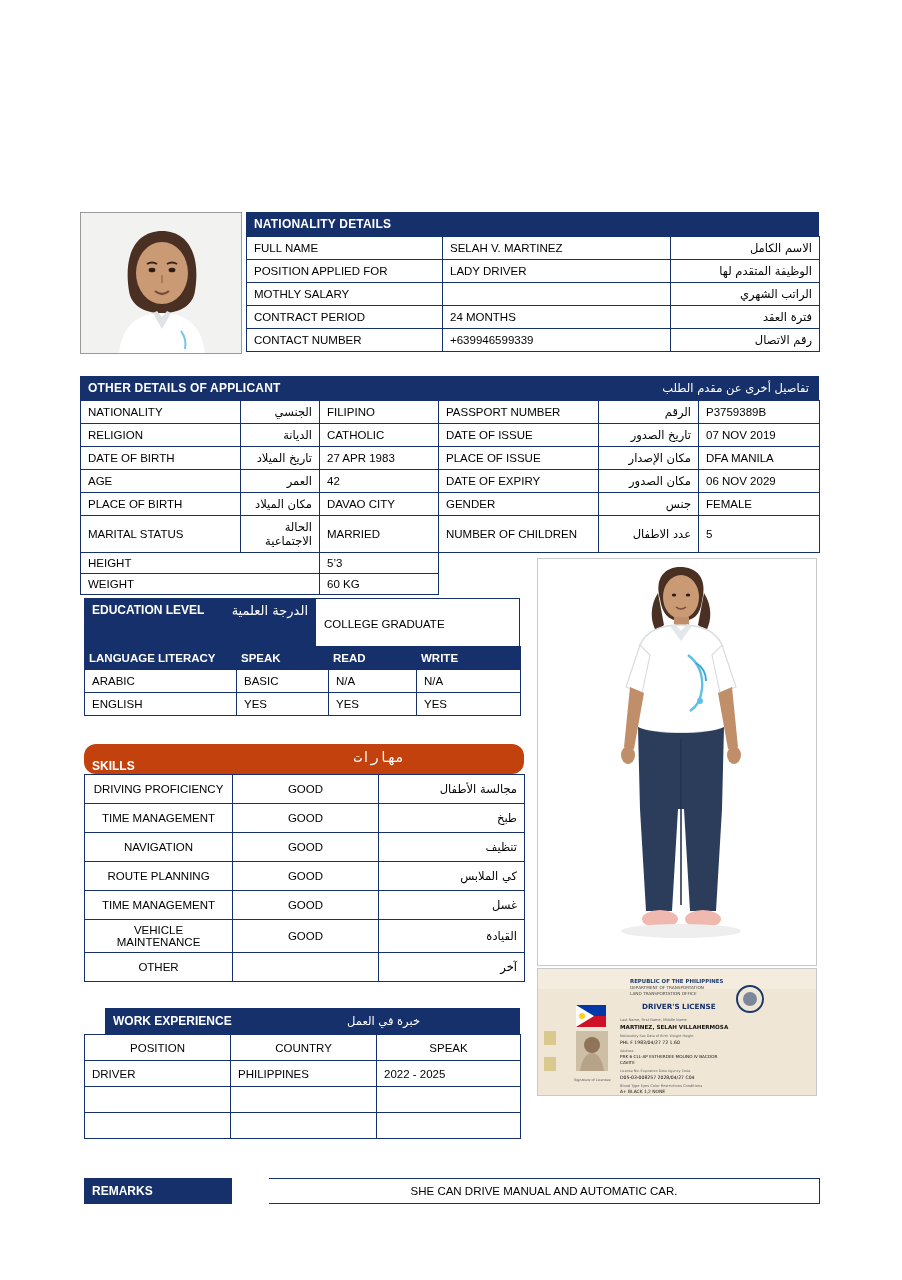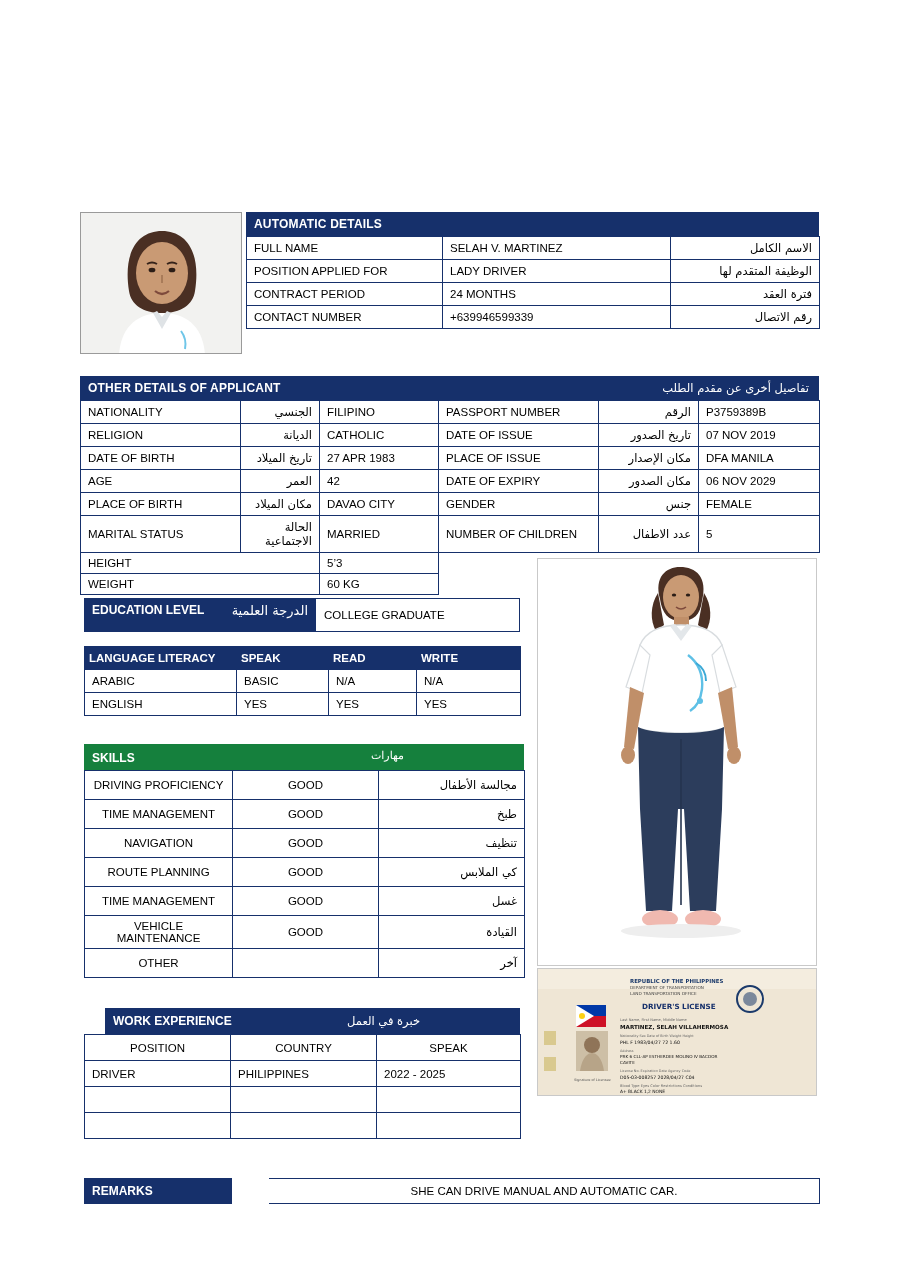--- a/index.html
+++ b/index.html
@@ -129,37 +129,37 @@
   .edu-label {
     background: #16306b; color: #fff; font-weight: bold; font-size: 12px;
     padding: 5px 8px; width: 232px; position: relative;
   }
   .edu-label .ar {
     position: absolute; right: 8px; top: 5px;
     font-family: "DejaVu Sans", sans-serif; font-weight: normal; direction: rtl; font-size: 13px;
   }
   .edu-val {
     flex: 1; border: 1px solid #16306b; border-left: none;
-    padding: 10px 8px; font-size: 11.5px;
+    padding: 19px 8px; font-size: 11.5px;
   }
 
   table.lang-tbl td { height: 23px; }
   table.lang-tbl th {
     background: #16306b; color: #fff; font-weight: bold;
     font-size: 11.5px; text-align: left; padding: 5px 4px;
     border: 1px solid #16306b;
   }
 
   .skills-head {
-    background: #15803d; color: #fff; font-weight: bold; font-size: 12px;
-    padding: 7px 8px; position: relative; height: 26px;
+    background: #c2410c; color: #fff; font-weight: bold; font-size: 12px;
+    padding: 15px 8px; position: relative; height: 26px; border-radius: 12px;
   }
   .skills-head .ar {
     position: absolute; right: 120px; top: 5px;
-    font-family: Liberation Serif, serif; font-weight: normal; direction: rtl; font-size: 11px;
+    font-family: Liberation Mono, monospace; font-weight: normal; direction: rtl; font-size: 14px;
   }
   table.skills-tbl td { height: 29px; }
 
   .work-head {
     background: #16306b; color: #fff; font-weight: bold; font-size: 12px;
     padding: 6px 8px; position: relative; margin-left: 21px;
   }
   .work-head .ar {
     position: absolute; right: 100px; top: 6px;
     font-family: "DejaVu Sans", sans-serif; font-weight: normal; direction: rtl; font-size: 11.5px;
@@ -201,37 +201,42 @@
       <path d="M81 62 l0 8" stroke="#a87b59" stroke-width="2" fill="none"></path>
       <path d="M74 78 q7 6 14 0" stroke="#7e4a3c" stroke-width="2.2" fill="none"></path>
 
       <path d="M38 142 C40 112 58 100 81 100 C104 100 122 112 124 142 Z" fill="#ffffff"></path>
       <path d="M72 100 L81 116 L90 100 L86 98 L81 104 L76 98 Z" fill="#dfe3e6"></path>
       <path d="M100 118 q6 8 4 18" stroke="#6fc6e8" stroke-width="2" fill="none"></path>
     </svg>
   </div>
 
   <div class="employment">
-    <div class="sec-head">AUTOMATIC DETAILS</div>
+    <div class="sec-head">NATIONALITY DETAILS</div>
     <table class="grid">
       <colgroup>
           <col style="width:196px">
           <col style="width:228px">
           <col style="width:149px">
         </colgroup>
       <tbody>
         <tr>
           <td>FULL NAME</td>
           <td>SELAH V. MARTINEZ</td>
           <td class="ar-cell">الاسم الكامل</td>
         </tr>
         <tr>
           <td>POSITION APPLIED FOR</td>
           <td>LADY DRIVER</td>
           <td class="ar-cell">الوظيفة المتقدم لها</td>
+        </tr>
+        <tr>
+          <td>MOTHLY SALARY</td>
+          <td></td>
+          <td class="ar-cell">الراتب الشهري</td>
         </tr>
         <tr>
           <td>CONTRACT PERIOD</td>
           <td>24 MONTHS</td>
           <td class="ar-cell">فترة العقد</td>
         </tr>
         <tr>
           <td>CONTACT NUMBER</td>
           <td>+639946599339</td>
           <td class="ar-cell">رقم الاتصال</td>

